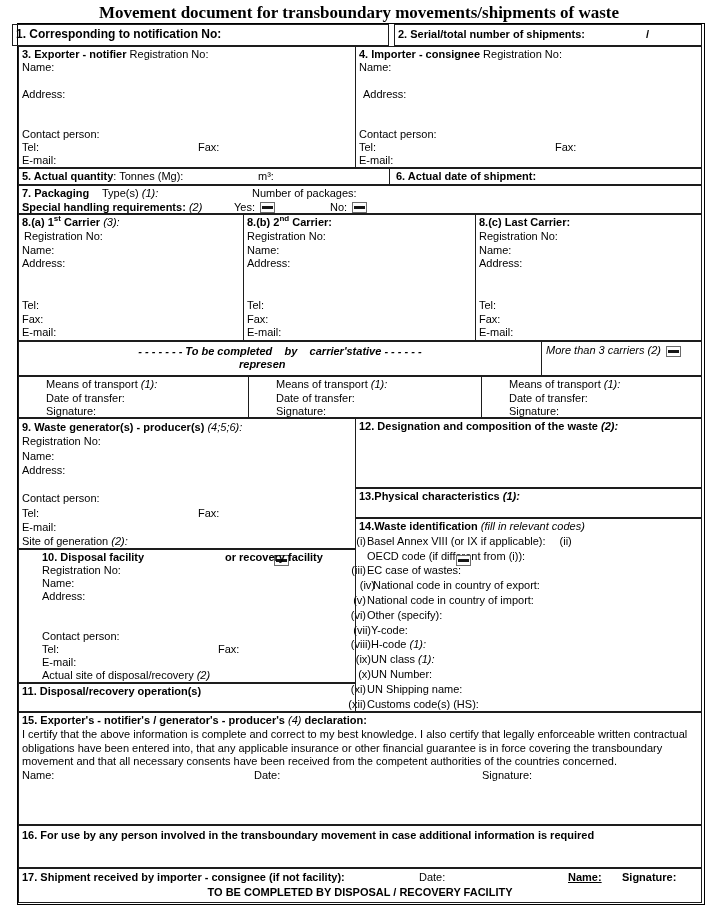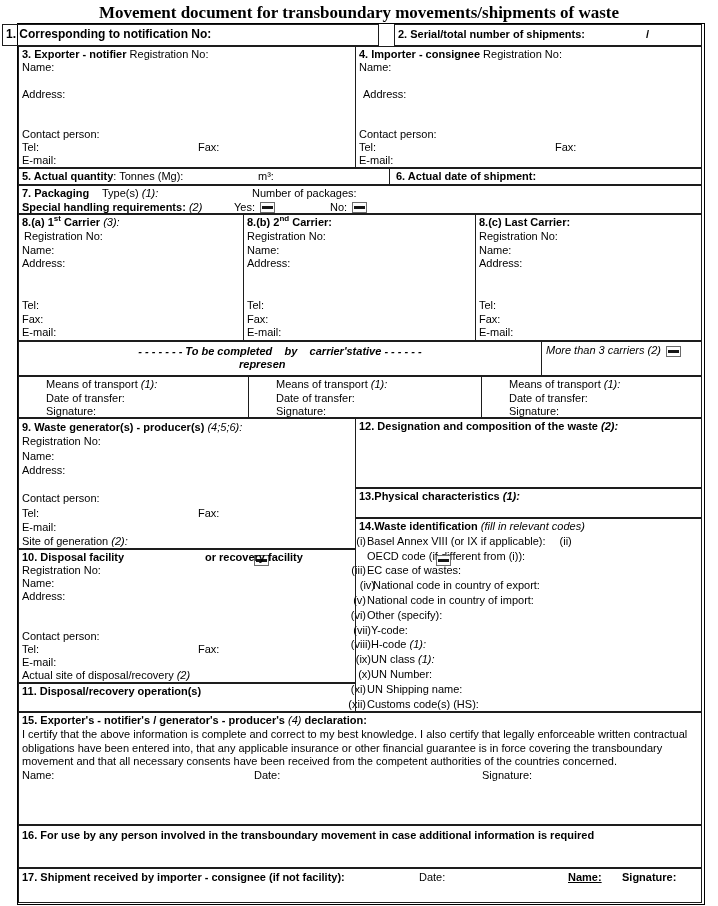--- a/index.html
+++ b/index.html
@@ -10,21 +10,21 @@
   .box{position:absolute;border:1px solid #1d1d1d;box-sizing:border-box;padding:1px 3px;background:transparent;}
   .frame{position:absolute;left:17px;top:23px;width:686px;height:880px;border:1px solid #000;}
   .bd{font-weight:bold;}
   .it{font-style:italic;}
   .bdit{font-weight:bold;font-style:italic;}
   .ul{text-decoration:underline;}
   .abs{position:absolute;}
   .r35{height:13.3px;line-height:13.3px;position:relative;white-space:nowrap;}
   .r8 {height:13.8px;line-height:13.8px;position:relative;white-space:nowrap;}
   .r9 {height:14.3px;line-height:14.3px;position:relative;white-space:nowrap;}
-  .r10{height:13.1px;line-height:13.1px;position:relative;white-space:nowrap;}
+  .r10{height:13.1px;line-height:13.1px;position:relative;white-space:nowrap;margin-left:20px;}
   .r11{height:13.5px;line-height:13.5px;position:relative;white-space:nowrap;}
   .rt {height:13.5px;line-height:13.5px;position:relative;white-space:nowrap;margin-left:24px;}
   .r14{height:14.8px;line-height:14.8px;position:relative;white-space:nowrap;padding-left:8px;}
   .r15{height:13.8px;line-height:13.8px;position:relative;white-space:nowrap;}
   .para{line-height:13.8px;white-space:normal;}
   sup{font-size:8px;vertical-align:super;line-height:0;}
   .cbx{display:inline-block;width:13px;height:9px;border:1px solid #6b6b6b;background:#fdfdfd;
        position:relative;vertical-align:middle;margin-left:5px;}
   .cbx::after{content:"";position:absolute;left:1px;right:1px;top:3px;height:3px;background:#151515;}
   .b14num{position:absolute;left:-19px;width:26px;text-align:right;}
@@ -37,21 +37,21 @@
   .footer-line{position:absolute;left:0;right:0;top:17px;text-align:center;font-weight:bold;}
 </style>
 </head>
 <body>
 
 <div class="page">
 
   <div class="doc-title">Movement document for transboundary movements/shipments of waste</div>
   <div class="frame"></div>
 
-  <div class="box" style="left:2px;top:24px;width:377px;height:22px">
+  <div class="box" style="left:12px;top:24px;width:377px;height:22px">
     <div class="r11" style="top:2px;font-size:12px"><span class="bd">1. Corresponding to notification No:</span></div>
   </div>
   <div class="box" style="left:394px;top:24px;width:308px;height:22px">
     <div class="r11" style="top:2px">
       <span class="bd">2. Serial/total number of shipments:</span>
       <span class="abs bd" style="left:248px">/</span>
     </div>
   </div>
 
   <div class="box" style="left:18px;top:46px;width:338px;height:122px">
@@ -232,15 +232,16 @@
     <div class="r11" style="top:2px"><span class="bd">16. For use by any person involved in the transboundary movement in case additional information is required</span></div>
   </div>
 
   <div class="box" style="left:18px;top:868px;width:684px;height:35px">
     <div class="r11" style="top:1px">
       <span class="bd">17. Shipment received by importer - consignee (if not facility):</span>
       <span class="abs" style="left:397px">Date:</span>
       <span class="abs bd ul" style="left:546px">Name:</span>
       <span class="abs bd" style="left:600px">Signature:</span>
     </div>
+    <div class="footer-line">TO BE COMPLETED BY DISPOSAL / RECOVERY FACILITY</div>
   </div>
 
 </div>
 
 </body></html>

